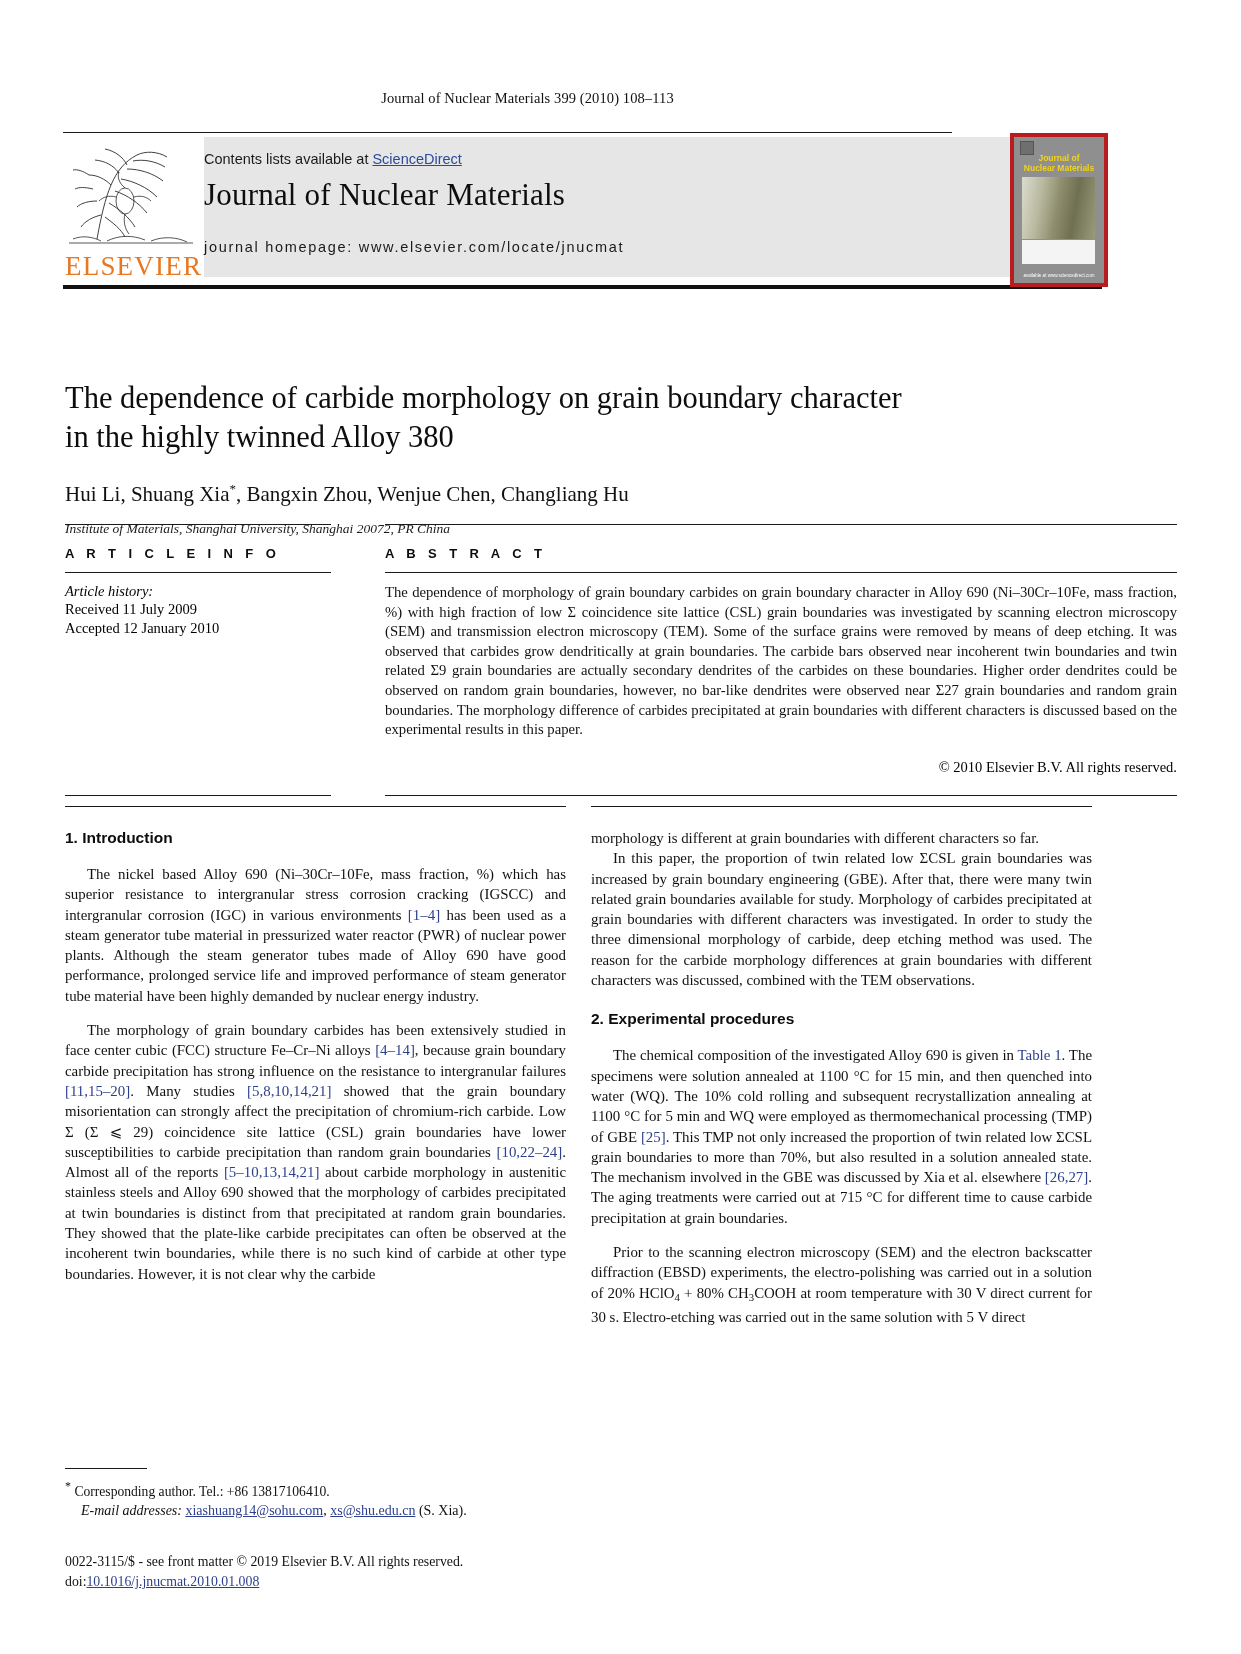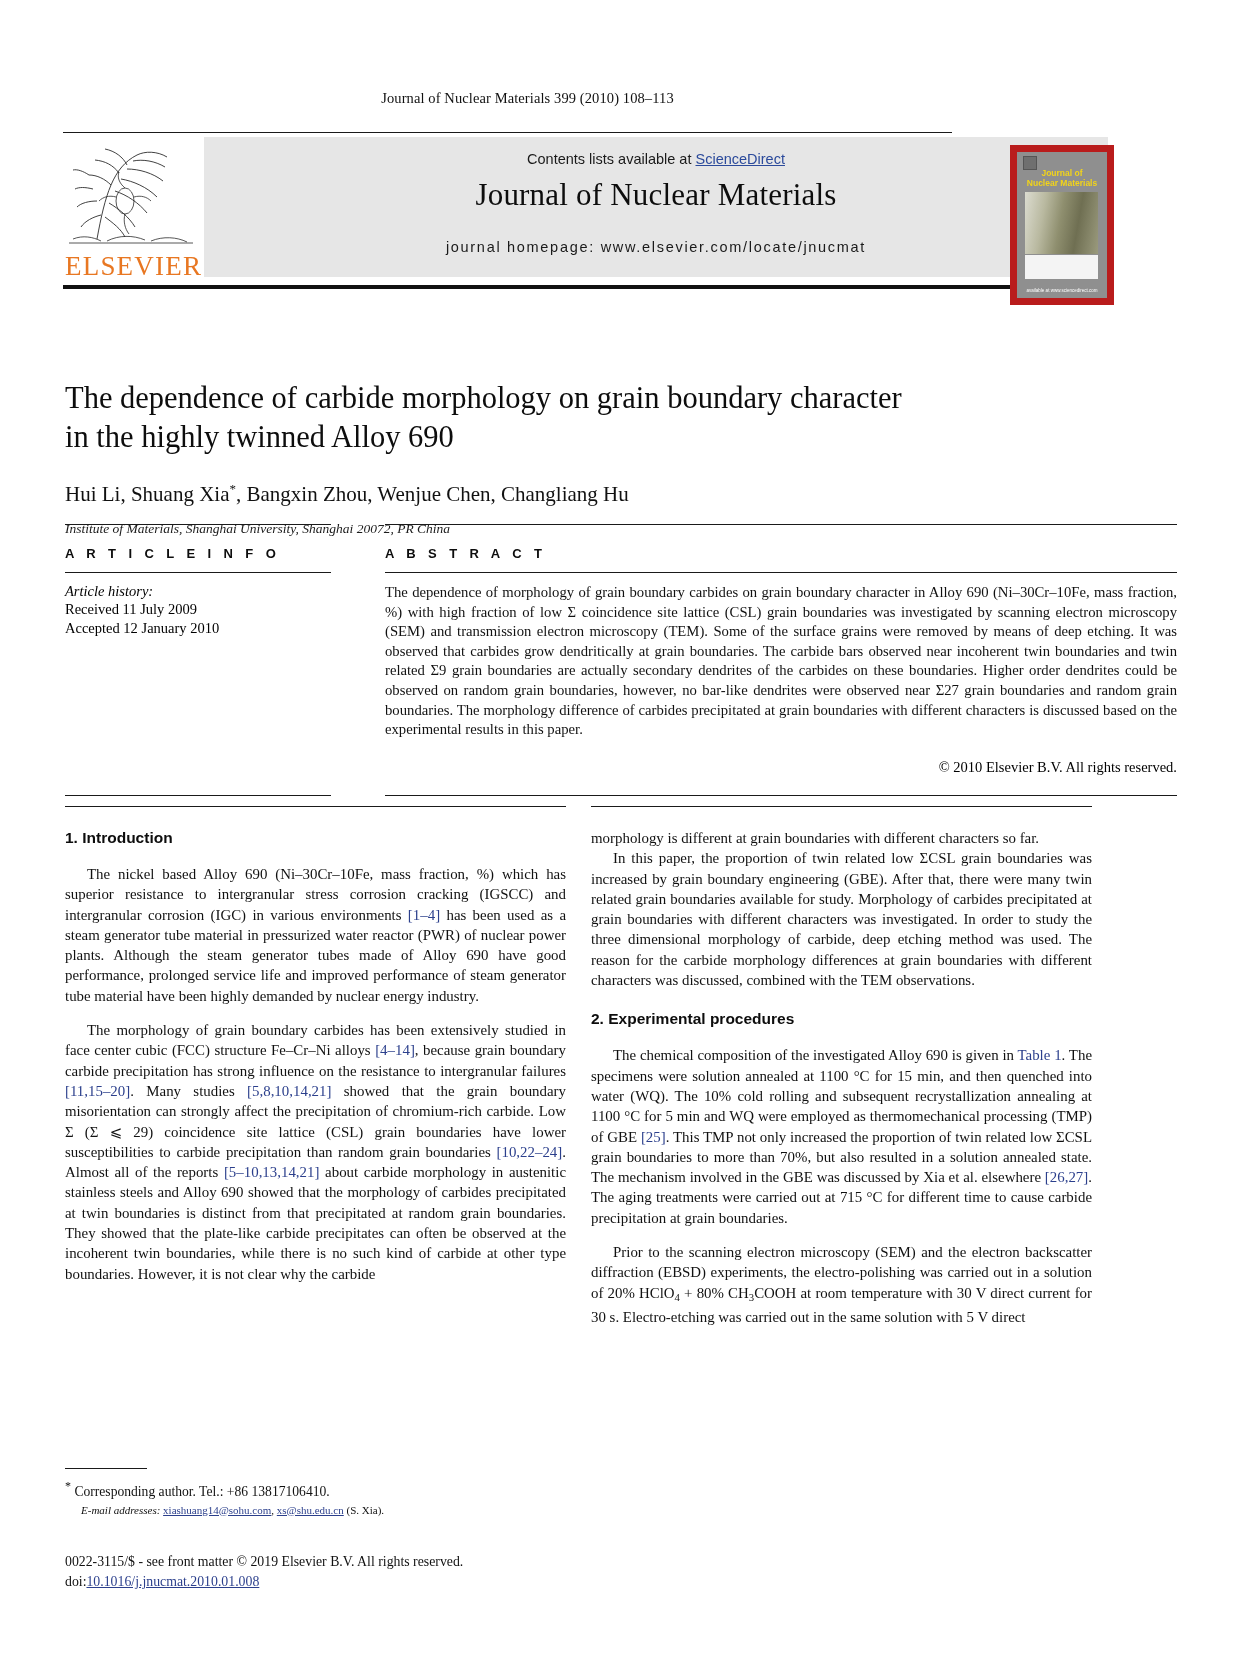--- a/index.html
+++ b/index.html
@@ -68,21 +68,20 @@
   }
   .tree-svg { position:absolute; left:4px; top:0px; }
 
   .journal-band {
     position: absolute;
     left: 141px;
     top: 4px;
     width: 904px;
     height: 140px;
     background: #e6e6e6;
-    text-align: center;
   }
   .contents-line {
     margin-top: 14px;
     font-size: 14.5px;
     font-family: "Liberation Sans", sans-serif;
     color: #1a1a1a;
   }
   .sciencedirect-link {
     color: #2b4a9b;
   }
@@ -97,25 +96,25 @@
     margin-top: 26px;
     font-size: 14.5px;
     font-family: "Liberation Sans", sans-serif;
     letter-spacing: 1.7px;
     color: #1a1a1a;
   }
 
   .cover-thumb {
     position: absolute;
     left: 947px;
-    top: 12px;
+    top: 0px;
     width: 90px;
     height: 146px;
     background: #8f8f8f;
-    border: 7px solid #b91c1c;
+    border: 4px solid #b91c1c;
     overflow: hidden;
   }
   .cover-title {
     position: absolute;
     left: 0; right: 0;
     top: 16px;
     text-align: center;
     color: #f2d41a;
     font-family: "Liberation Sans", sans-serif;
     font-size: 8.5px;
@@ -263,21 +262,21 @@
   .footnote-line {
     margin-top: 8px;
     font-size: 13.6px;
     line-height: 19px;
     padding-left: 16px;
     text-indent: -16px;
     color: #111;
   }
   .footnote-line .fn-star { font-size: 12px; vertical-align: super; }
   .footnote-line2 {
-    font-size: 11px;
+    font-size: 14px;
     line-height: 19px;
     padding-left: 16px;
     color: #111;
   }
   .mail-link { color: #2b3f8c; }
   .em-it { font-style: italic; }
 
   
   .imprint {
     position: absolute;
@@ -353,21 +352,21 @@
         <div class="cover-white"></div>
         <div class="cover-footer">available at www.sciencedirect.com</div>
       </div>
     </div>
     <div class="masthead-rule-thick"></div>
   </div>
 
   <div class="title-block">
     <h1 class="paper-title">
       <span>The dependence of carbide morphology on grain boundary character</span><br>
-      <span>in the highly twinned Alloy 690</span>
+      <span>in the highly twinned Alloy 380</span>
     </h1>
     <div class="authors">
       <span>Hui Li, Shuang Xia</span><sup>*</sup><span>, Bangxin Zhou, Wenjue Chen, Changliang Hu</span>
     </div>
     <div class="affiliation">Institute of Materials, Shanghai University, Shanghai 20072, PR China</div>
   </div>
 
   <div class="info-abstract">
     <div class="ia-rule-left"></div>
     <div class="ia-rule-right"></div>

